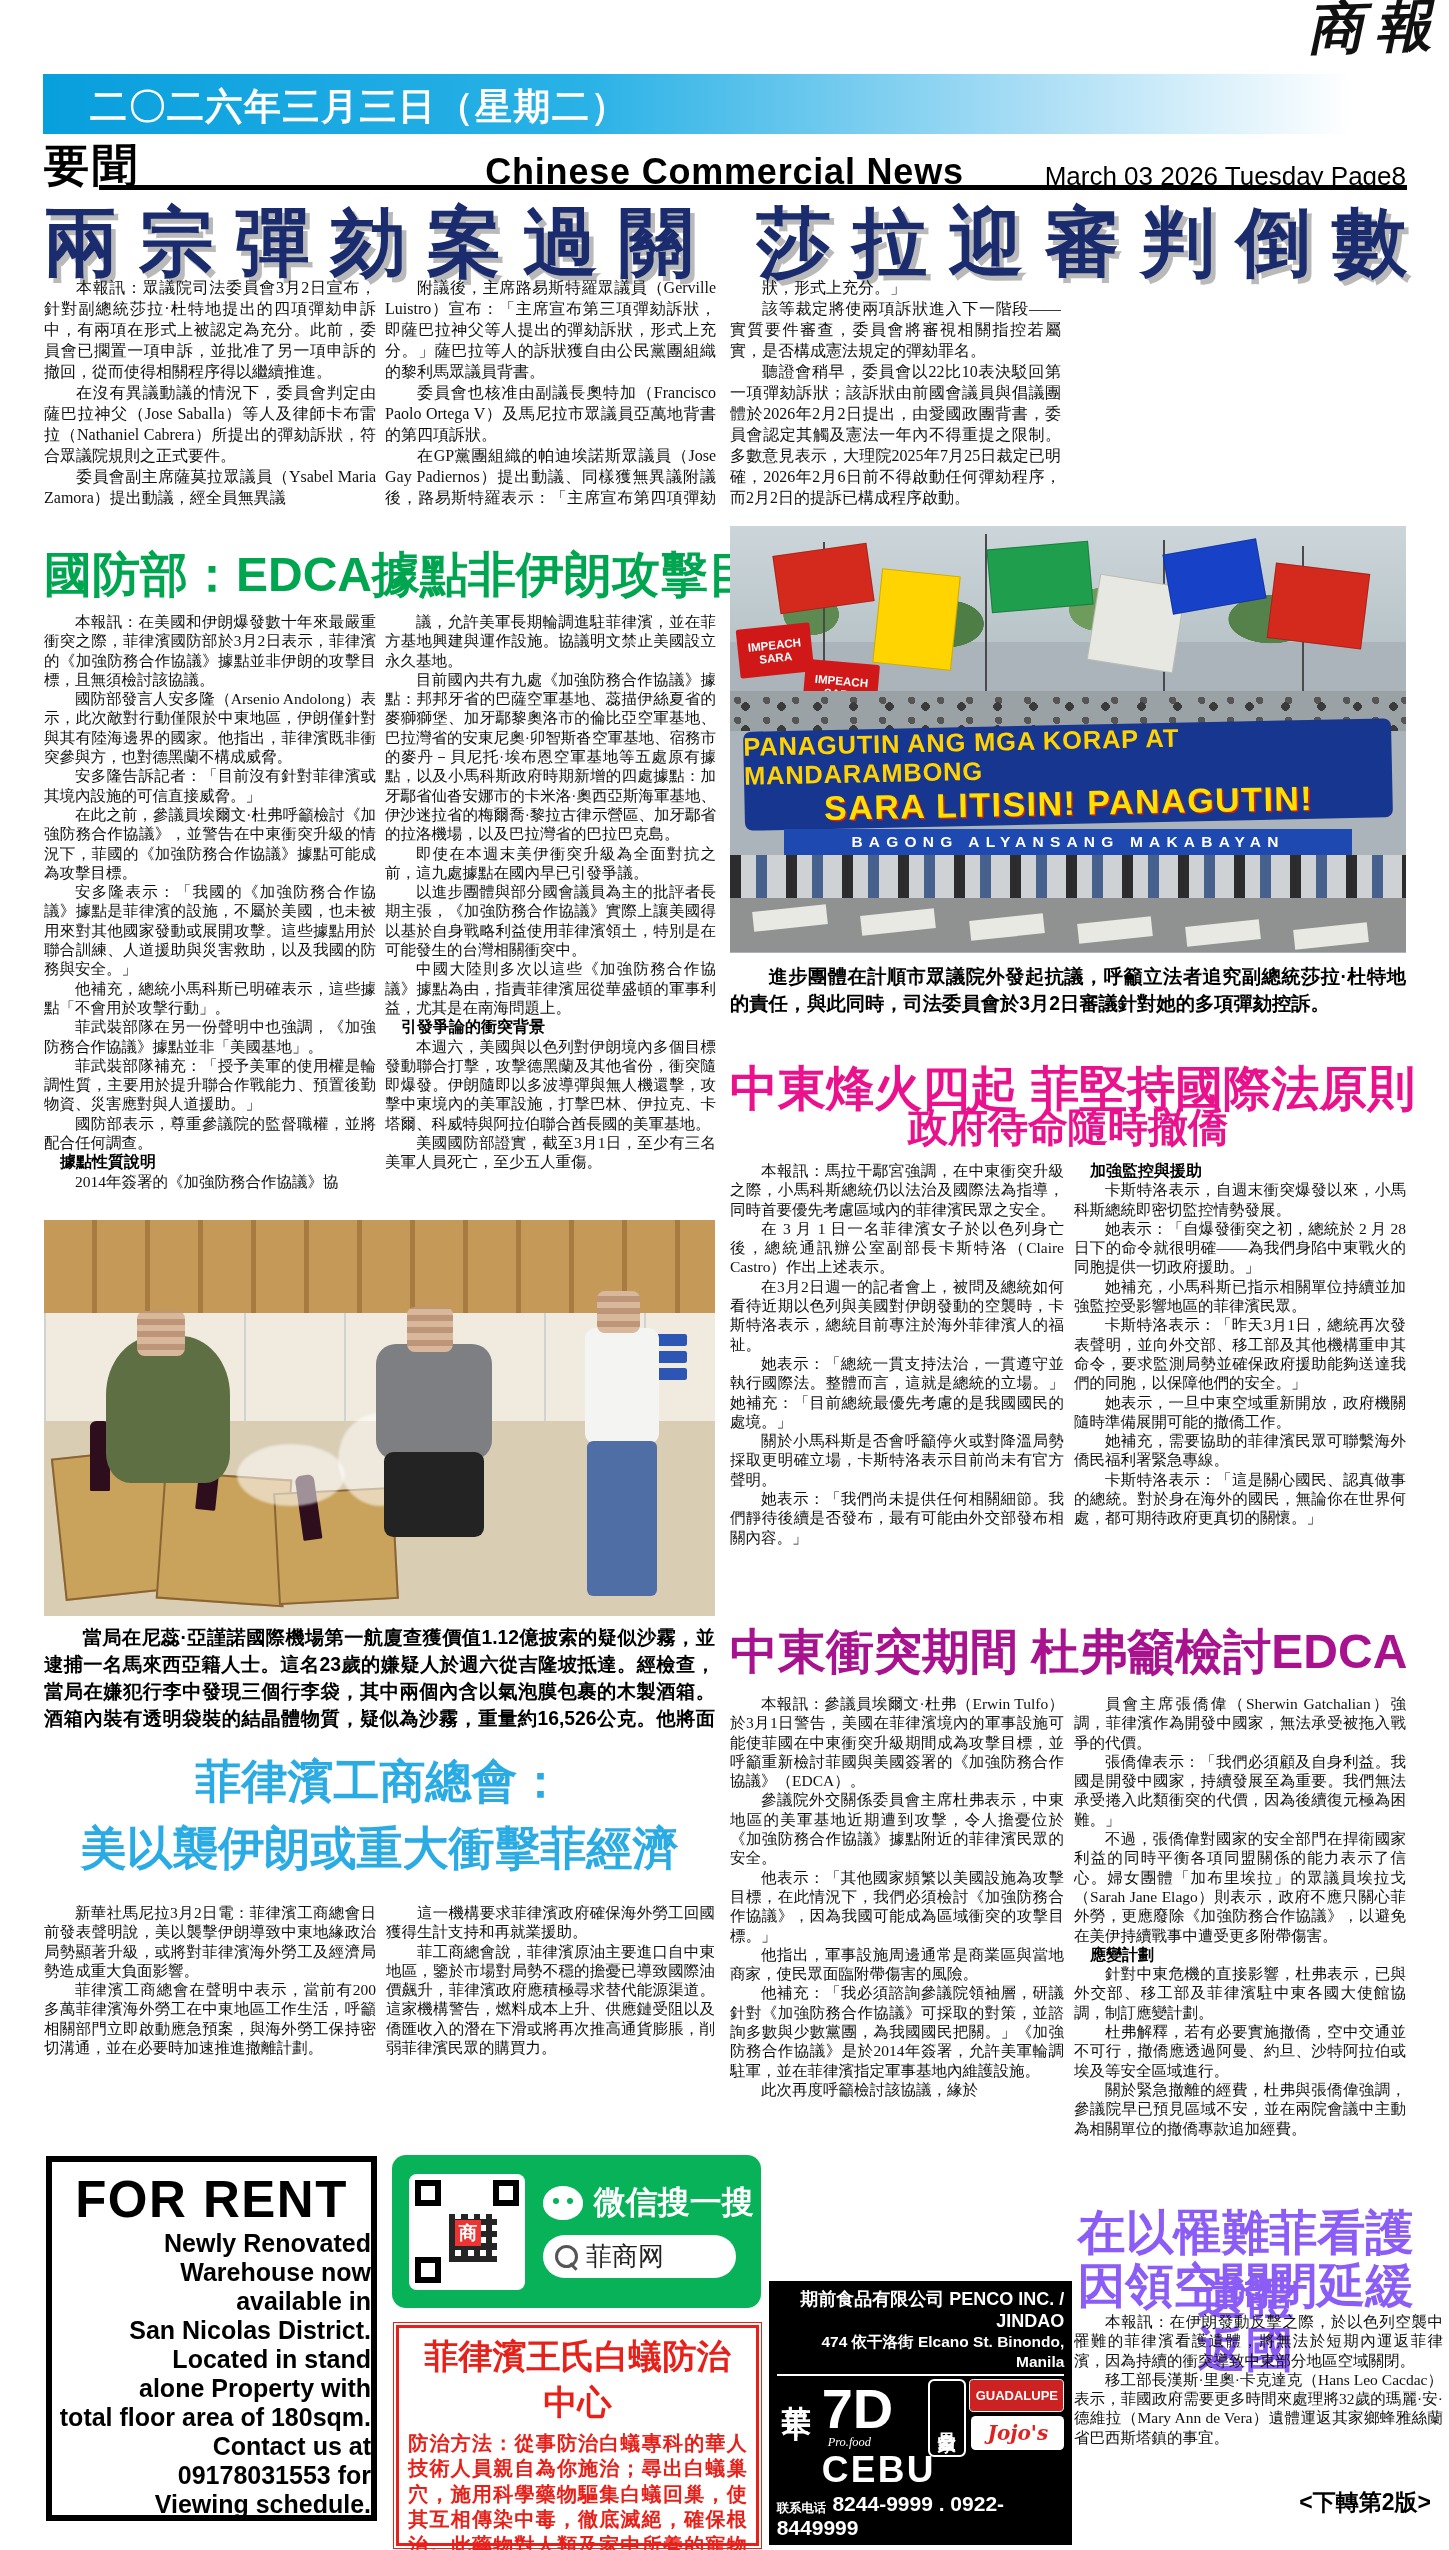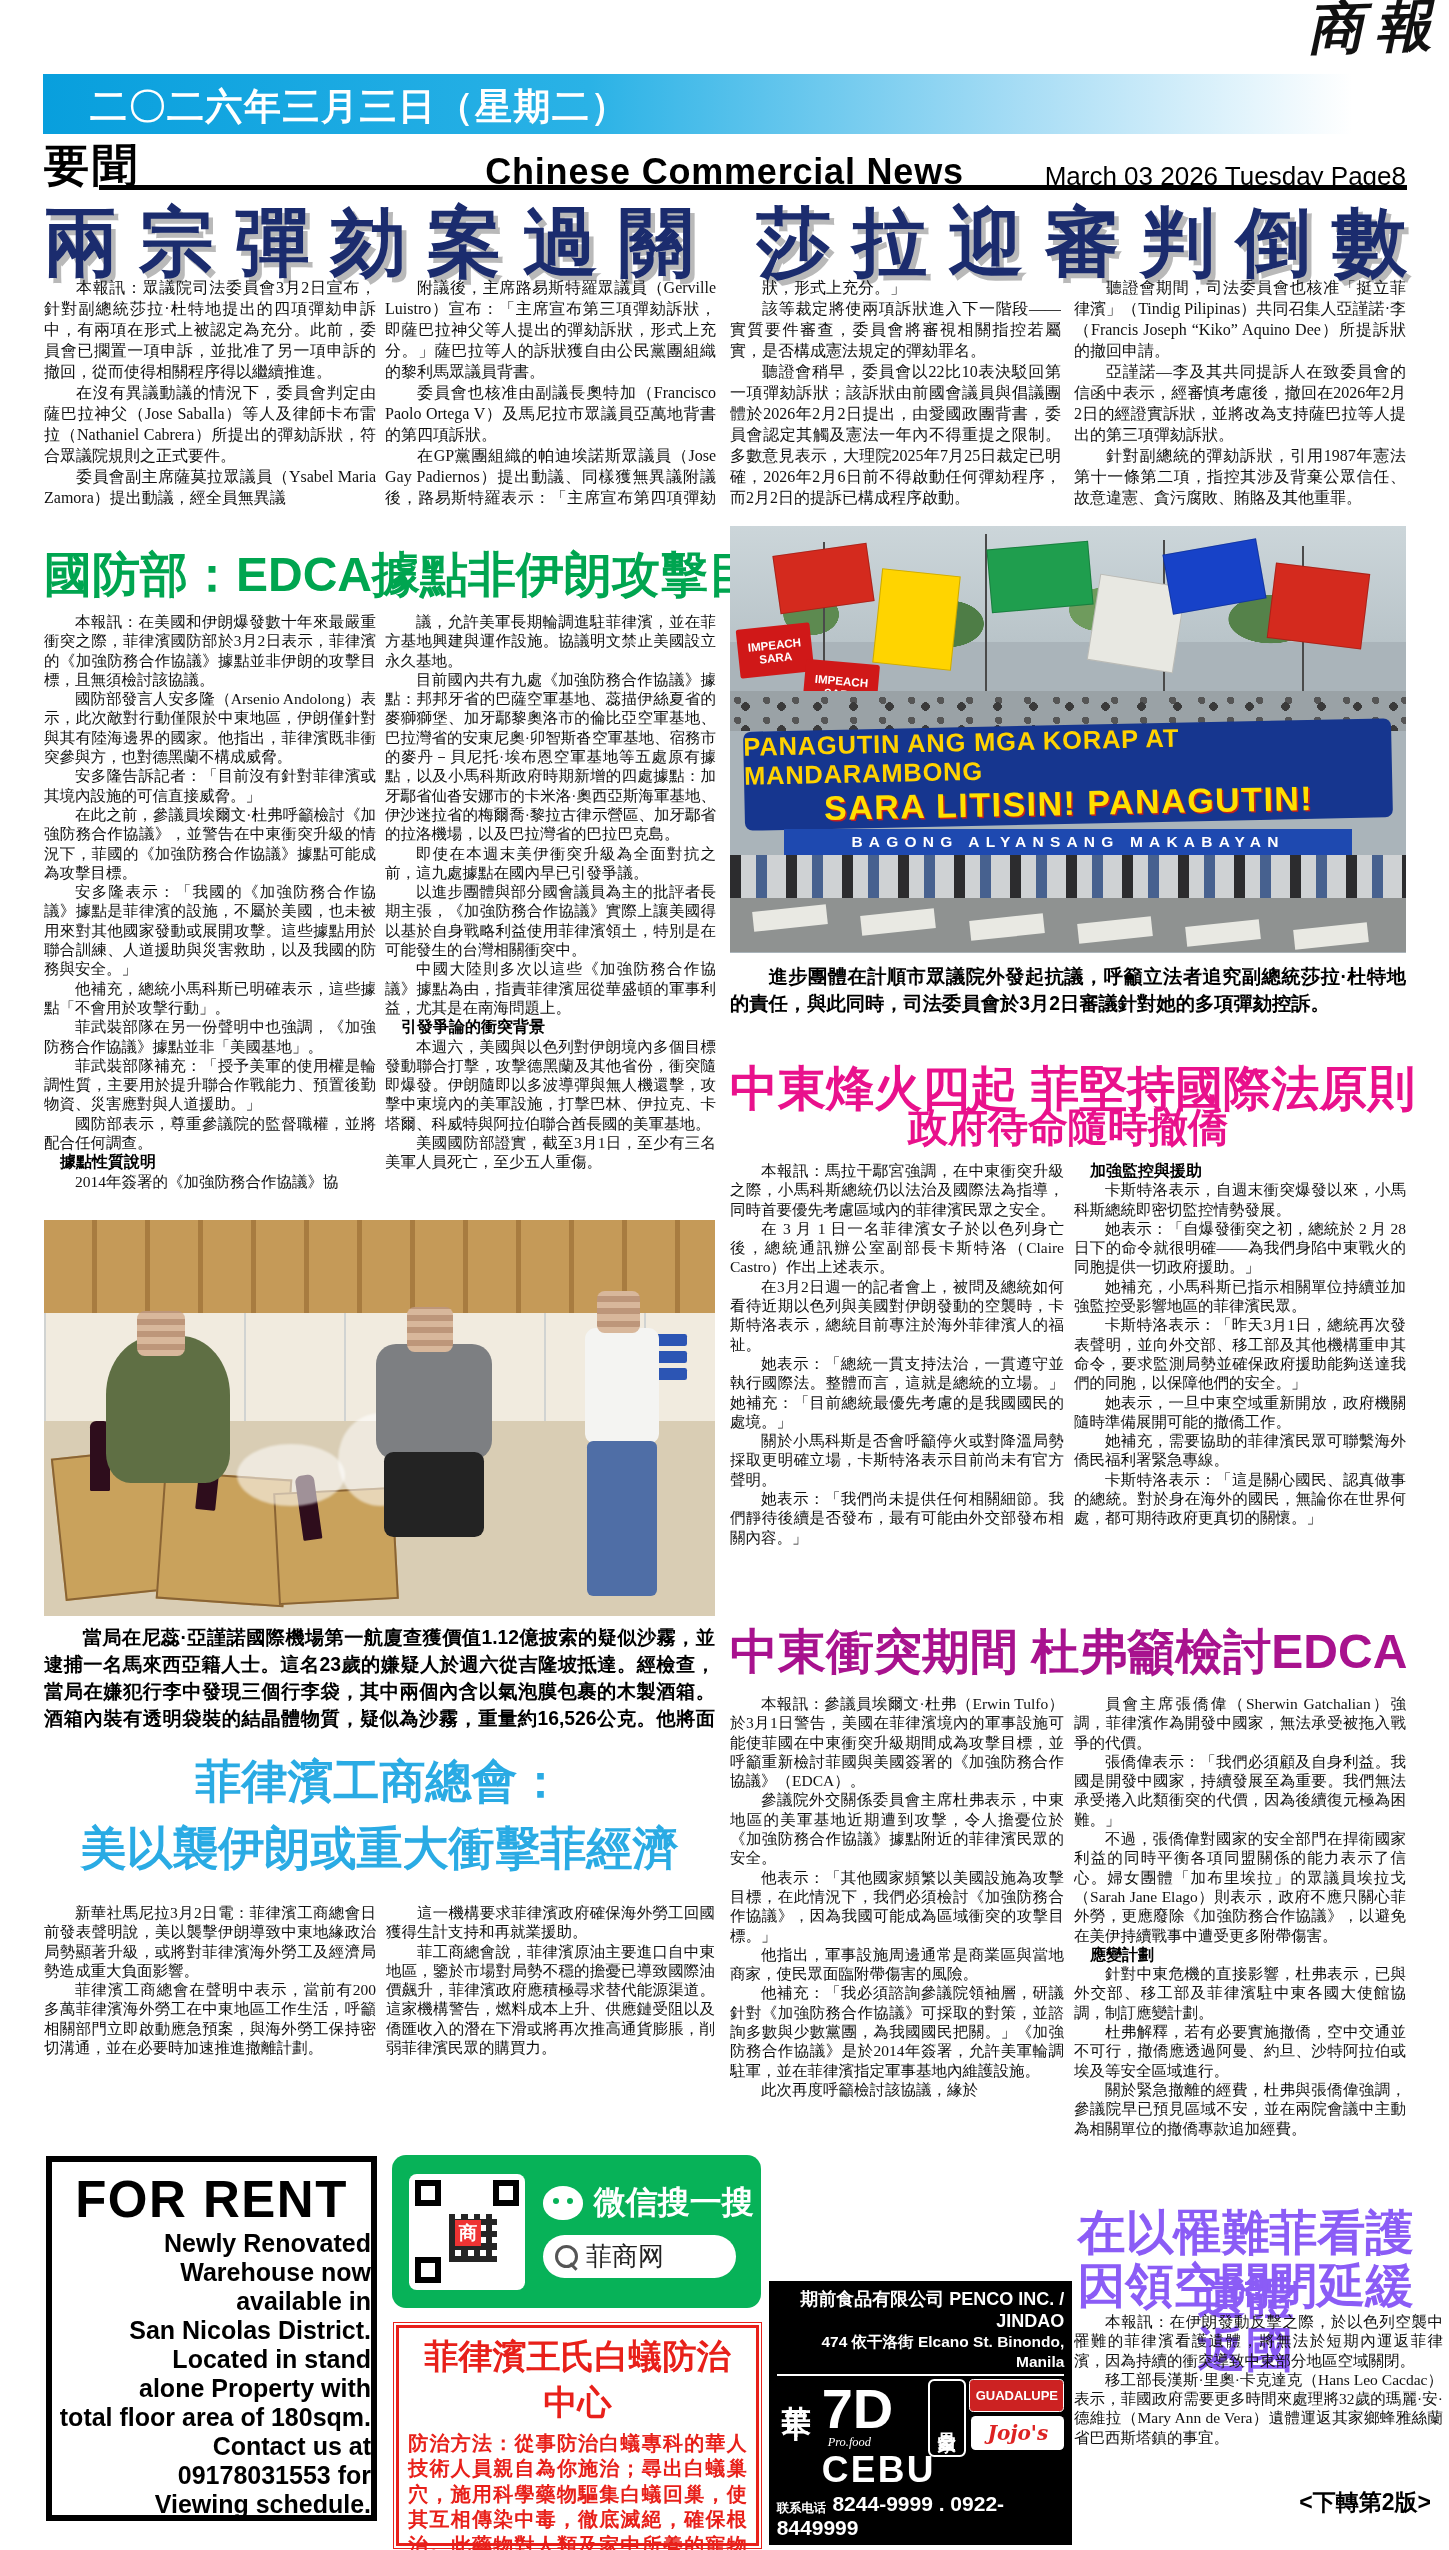--- a/index.html
+++ b/index.html
@@ -171,25 +171,20 @@
   <div class="abs col lead-col" style="left:385px;top:277px;width:331px;height:233px">
       <p>附議後，主席路易斯特羅眾議員（Gerville Luistro）宣布：「主席宣布第三項彈劾訴狀，即薩巴拉神父等人提出的彈劾訴狀，形式上充分。」薩巴拉等人的訴狀獲自由公民黨團組織的黎利馬眾議員背書。</p>
       <p>委員會也核准由副議長奧特加（Francisco Paolo Ortega V）及馬尼拉市眾議員亞萬地背書的第四項訴狀。</p>
       <p>在GP黨團組織的帕迪埃諾斯眾議員（Jose Gay Padiernos）提出動議、同樣獲無異議附議後，路易斯特羅表示：「主席宣布第四項彈劾訴狀，即卡布雷拉提出的彈劾訴</p>
     </div>
   <div class="abs col lead-col" style="left:730px;top:277px;width:331px;height:233px">
       <p>狀，形式上充分。」</p>
       <p>該等裁定將使兩項訴狀進入下一階段——實質要件審查，委員會將審視相關指控若屬實，是否構成憲法規定的彈劾罪名。</p>
       <p>聽證會稍早，委員會以22比10表決駁回第一項彈劾訴狀；該訴狀由前國會議員與倡議團體於2026年2月2日提出，由愛國政團背書，委員會認定其觸及憲法一年內不得重提之限制。多數意見表示，大理院2025年7月25日裁定已明確，2026年2月6日前不得啟動任何彈劾程序，而2月2日的提訴已構成程序啟動。</p>
     </div>
-  <div class="abs col lead-col" style="left:1074px;top:277px;width:332px;height:233px">
-      <p>聽證會期間，司法委員會也核准「挺立菲律濱」（Tindig Pilipinas）共同召集人亞謹諾·李（Francis Joseph “Kiko” Aquino Dee）所提訴狀的撤回申請。</p>
-      <p>亞謹諾—李及其共同提訴人在致委員會的信函中表示，經審慎考慮後，撤回在2026年2月2日的經證實訴狀，並將改為支持薩巴拉等人提出的第三項彈劾訴狀。</p>
-      <p>針對副總統的彈劾訴狀，引用1987年憲法第十一條第二項，指控其涉及背棄公眾信任、故意違憲、貪污腐敗、賄賂及其他重罪。</p>
-    </div>
 
   <div class="abs headline" id="defense-headline">國防部：EDCA據點非伊朗攻擊目標</div>
   <div class="abs col" style="left:44px;top:612px;width:332px;height:601px">
       <p>本報訊：在美國和伊朗爆發數十年來最嚴重衝突之際，菲律濱國防部於3月2日表示，菲律濱的《加強防務合作協議》據點並非伊朗的攻擊目標，且無須檢討該協議。</p>
       <p>國防部發言人安多隆（Arsenio Andolong）表示，此次敵對行動僅限於中東地區，伊朗僅針對與其有陸海邊界的國家。他指出，菲律濱既非衝突參與方，也對德黑蘭不構成威脅。</p>
       <p>安多隆告訴記者：「目前沒有針對菲律濱或其境內設施的可信直接威脅。」</p>
       <p>在此之前，參議員埃爾文·杜弗呼籲檢討《加強防務合作協議》，並警告在中東衝突升級的情況下，菲國的《加強防務合作協議》據點可能成為攻擊目標。</p>
       <p>安多隆表示：「我國的《加強防務合作協議》據點是菲律濱的設施，不屬於美國，也未被用來對其他國家發動或展開攻擊。這些據點用於聯合訓練、人道援助與災害救助，以及我國的防務與安全。」</p>
       <p>他補充，總統小馬科斯已明確表示，這些據點「不會用於攻擊行動」。</p>
       <p>菲武裝部隊在另一份聲明中也強調，《加強防務合作協議》據點並非「美國基地」。</p>

